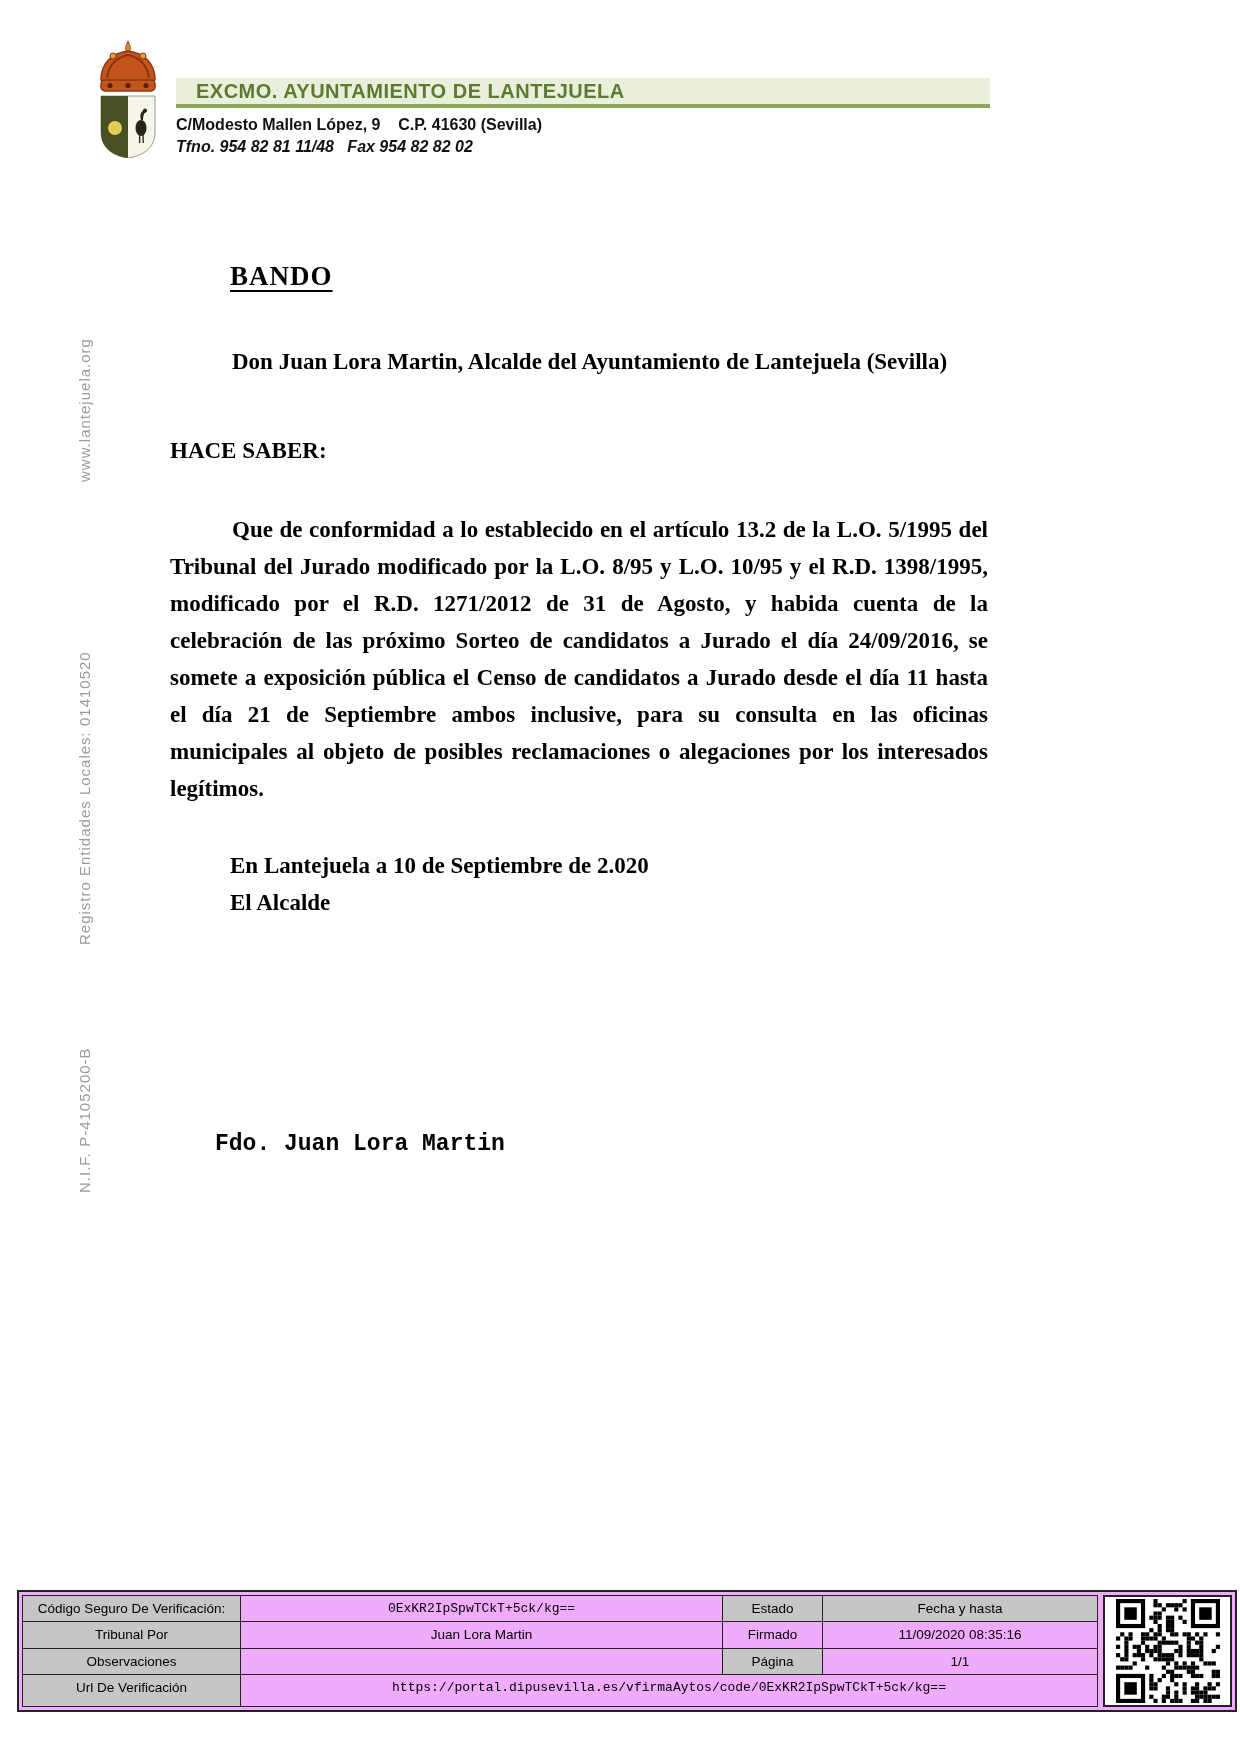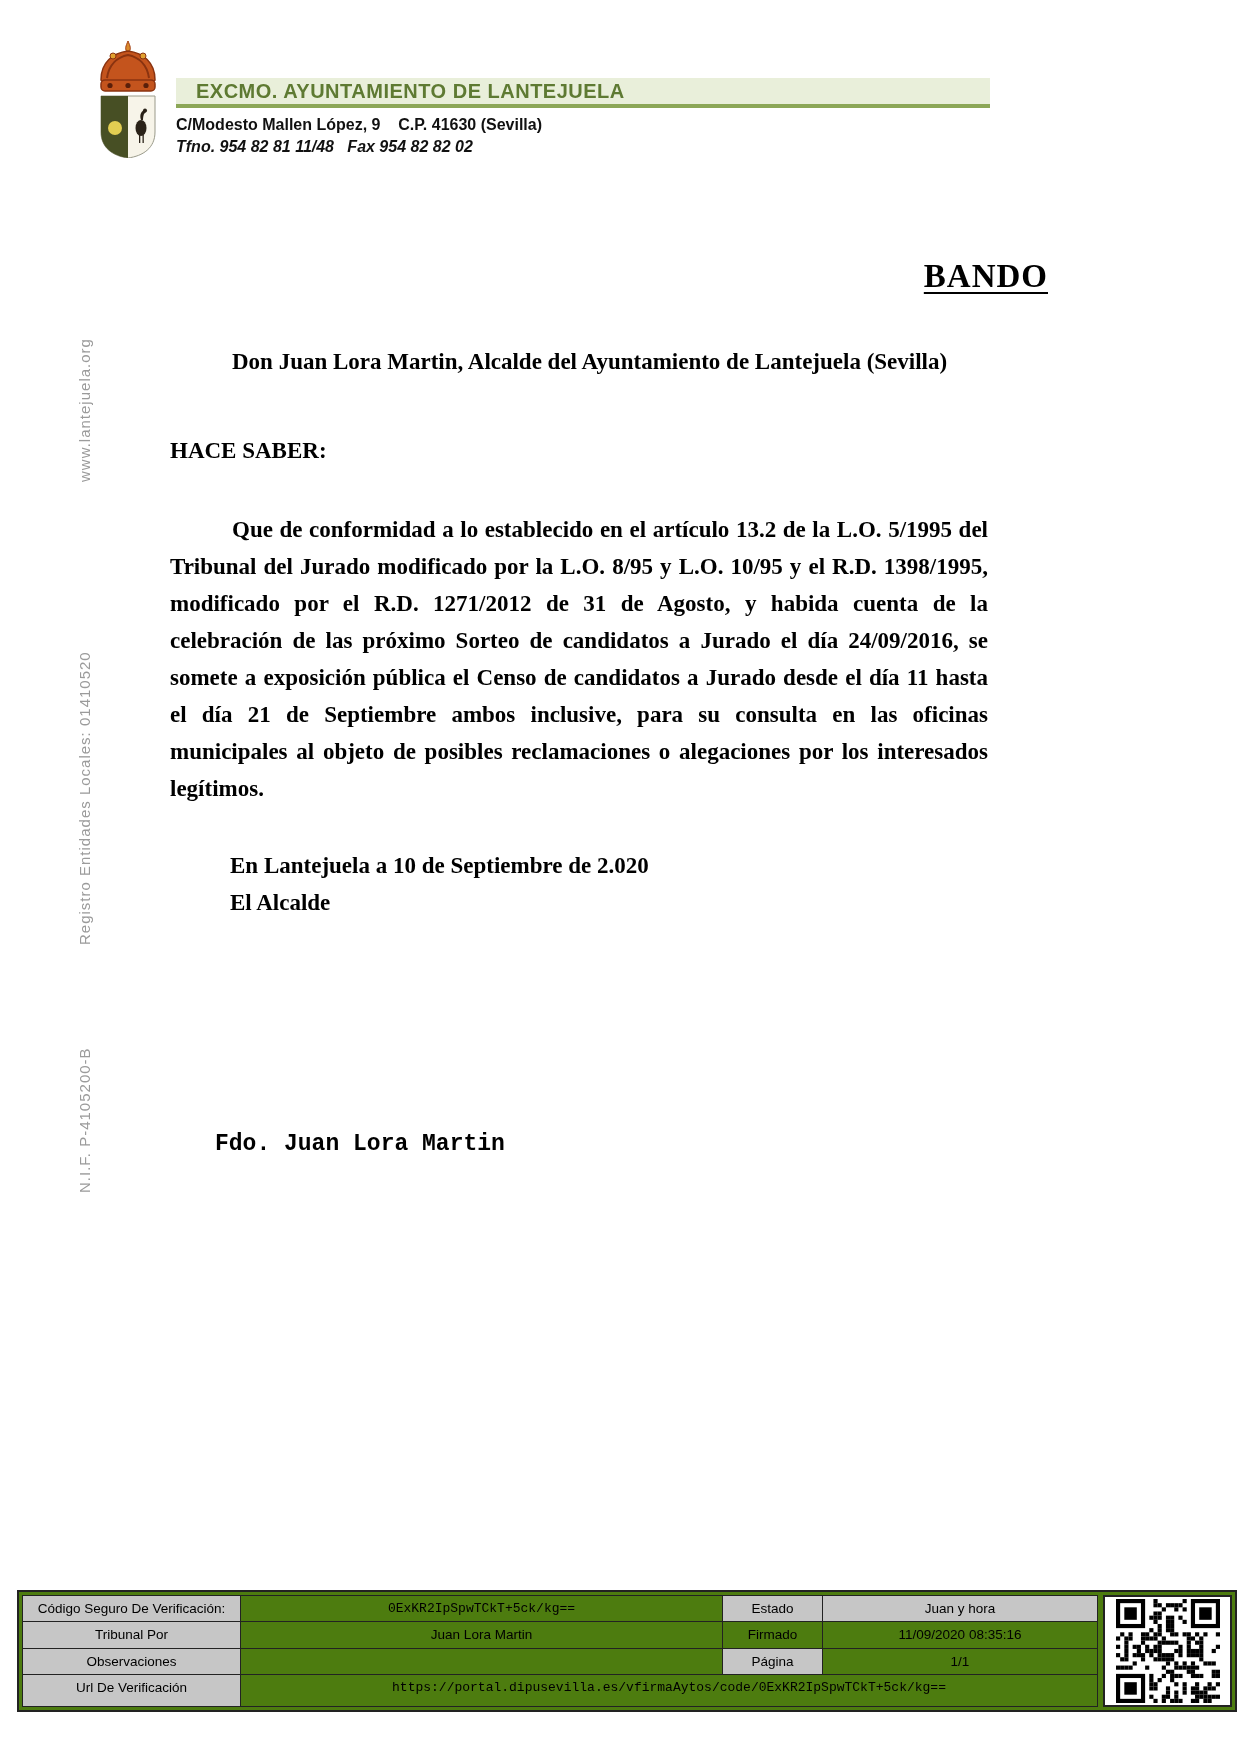--- a/index.html
+++ b/index.html
@@ -49,40 +49,40 @@
   .vlabel.reg{top:945px;}
   .vlabel.nif{top:1193px;}
 
   
   .main{
     position:absolute;left:170px;top:258px;width:818px;
     font-weight:bold;font-size:23px;line-height:37px;
     text-align:justify;
   }
   .doc-title{
-    margin:0;font-size:33px;font-weight:bold;letter-spacing:1px;
-    text-align:right;
+    margin:0;font-size:27px;font-weight:bold;letter-spacing:1px;
+    text-align:left;
     text-decoration:underline;
     text-decoration-thickness:2px;
     text-underline-offset:5px;
     transform:translateX(60px);
   }
   .p-intro{margin:48px 0 0 0;text-indent:62px;}
   .p-hace{margin:52px 0 0 0;text-align:left;}
   .p-body{margin:42px 0 0 0;text-indent:62px;}
   .p-closing{margin:28px 0 0 0;text-indent:62px;text-align:left;}
   .date-block{margin-top:40px;text-align:left;transform:translateX(60px);}
   .p-fdo{margin:205px 0 0 0;transform:translateX(45px);font-family:Liberation Mono, monospace;}
 
   
   .footer{
     position:absolute;left:17px;top:1590px;width:1220px;height:122px;
     border:2px solid #222;
     box-sizing:border-box;
-    background:#4d7c0f;
+    background:#f0abfc;
     display:flex;
     padding:3px;
     gap:5px;
     font-family:"Liberation Sans","DejaVu Sans",sans-serif;
   }
   table.sig{
     border-collapse:collapse;
     width:1075px;height:100%;
     table-layout:fixed;
     font-size:13.5px;
@@ -178,21 +178,21 @@
         <col style="width:218px">
           <col style="width:482px">
           <col style="width:100px">
           <col style="width:275px">
       </colgroup>
       <tbody>
           <tr>
         <td class="lbl">Código Seguro De Verificación:</td>
         <td class="mono">0ExKR2IpSpwTCkT+5ck/kg==</td>
         <td class="lbl">Estado</td>
-        <td class="lbl">Juan y hora</td>
+        <td class="lbl">Fecha y hasta</td>
       </tr>
       <tr>
         <td class="lbl">Tribunal Por</td>
         <td class="left">Juan Lora Martin</td>
         <td>Firmado</td>
         <td>11/09/2020 08:35:16</td>
       </tr>
       <tr>
         <td class="lbl">Observaciones</td>
         <td></td>

